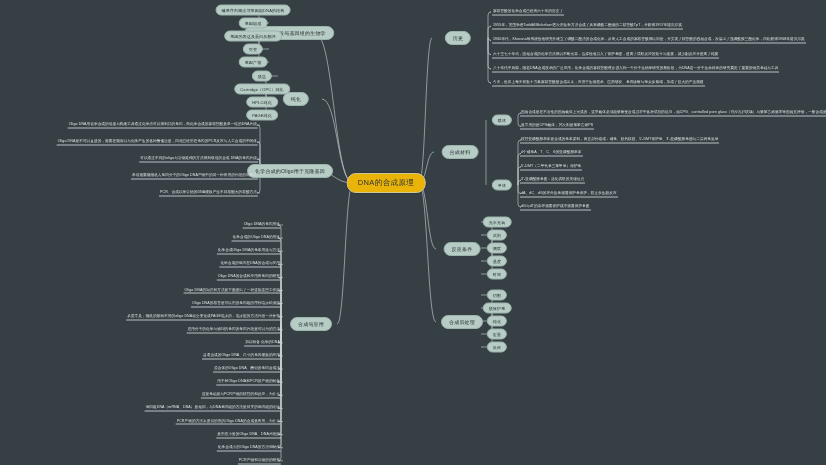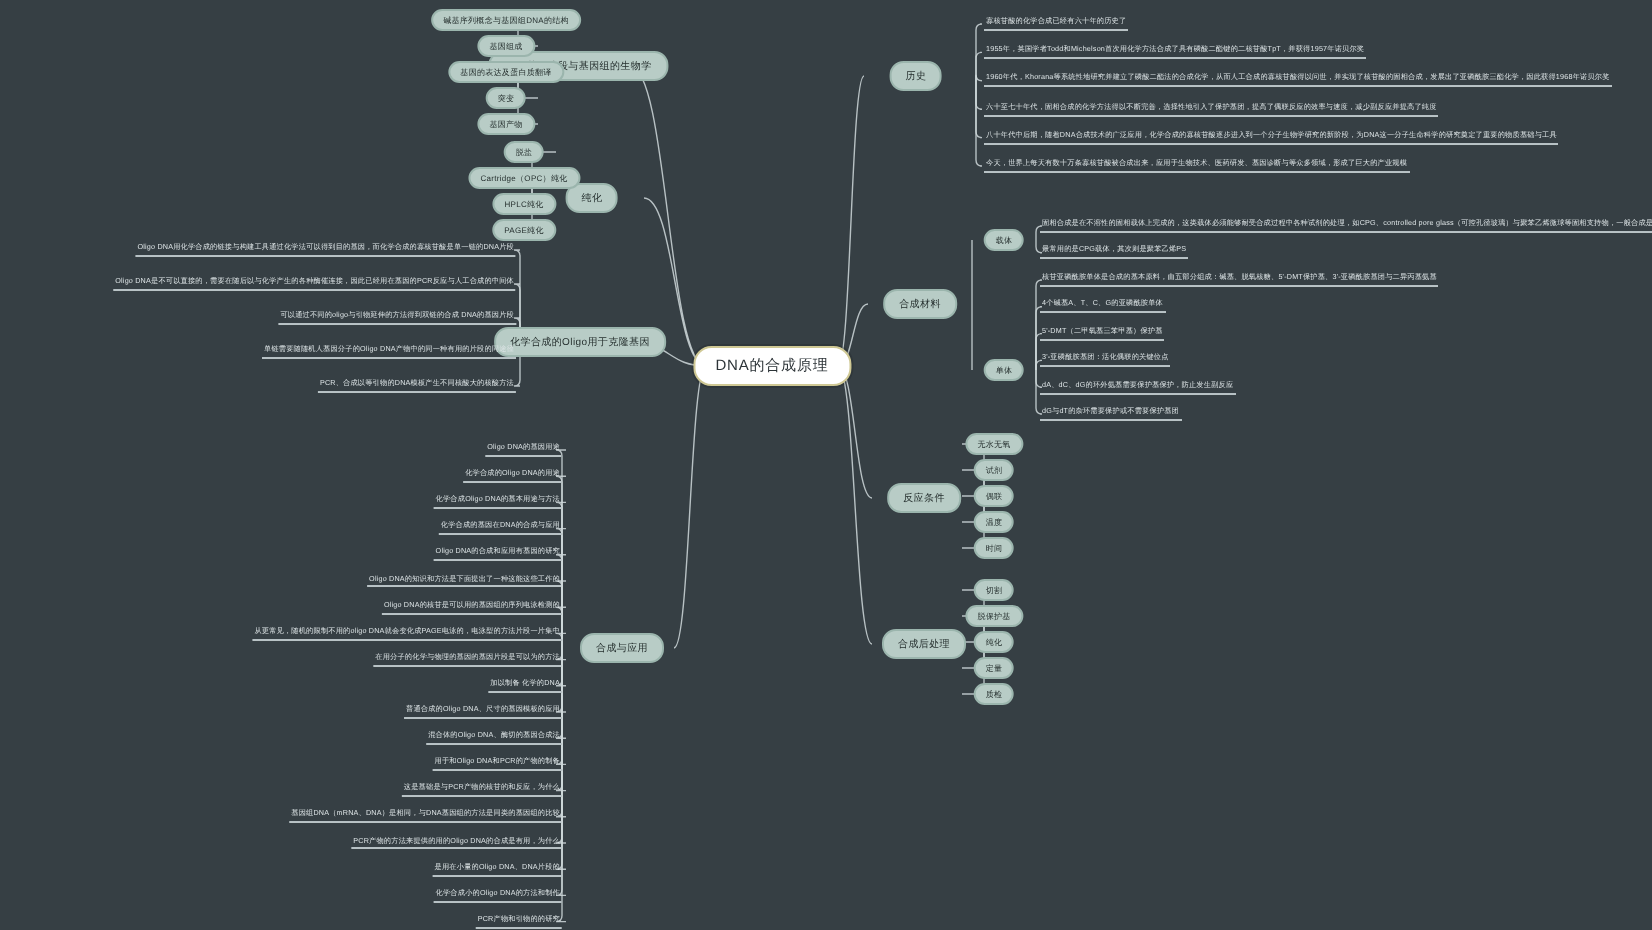--- a/index.html
+++ b/index.html
@@ -11,21 +11,21 @@
     position:relative;
   }
   #canvas{position:absolute;inset:0;width:826px;height:465px;}
   svg.links{position:absolute;left:0;top:0;width:826px;height:465px;pointer-events:none;}
   svg.links path{fill:none;stroke:#cfd8da;stroke-width:.7;opacity:.85;}
 
   .node{position:absolute;box-sizing:border-box;white-space:nowrap;}
 
   
   .root{
-    background:#ffffff;color:#2d3438;
+    background:#eab308;color:#2d3438;
     border:1px solid #cfc894;border-radius:9px;
     font-size:7.5px;letter-spacing:.4px;
     padding:4px 10px;
     transform:translate(-50%,-50%);
     box-shadow:0 0 0 1px rgba(0,0,0,.12);
   }
   
   .branch{
     background:#b8ccc6;color:#26302f;
     border:1px solid #9bb5ad;border-radius:7px;

